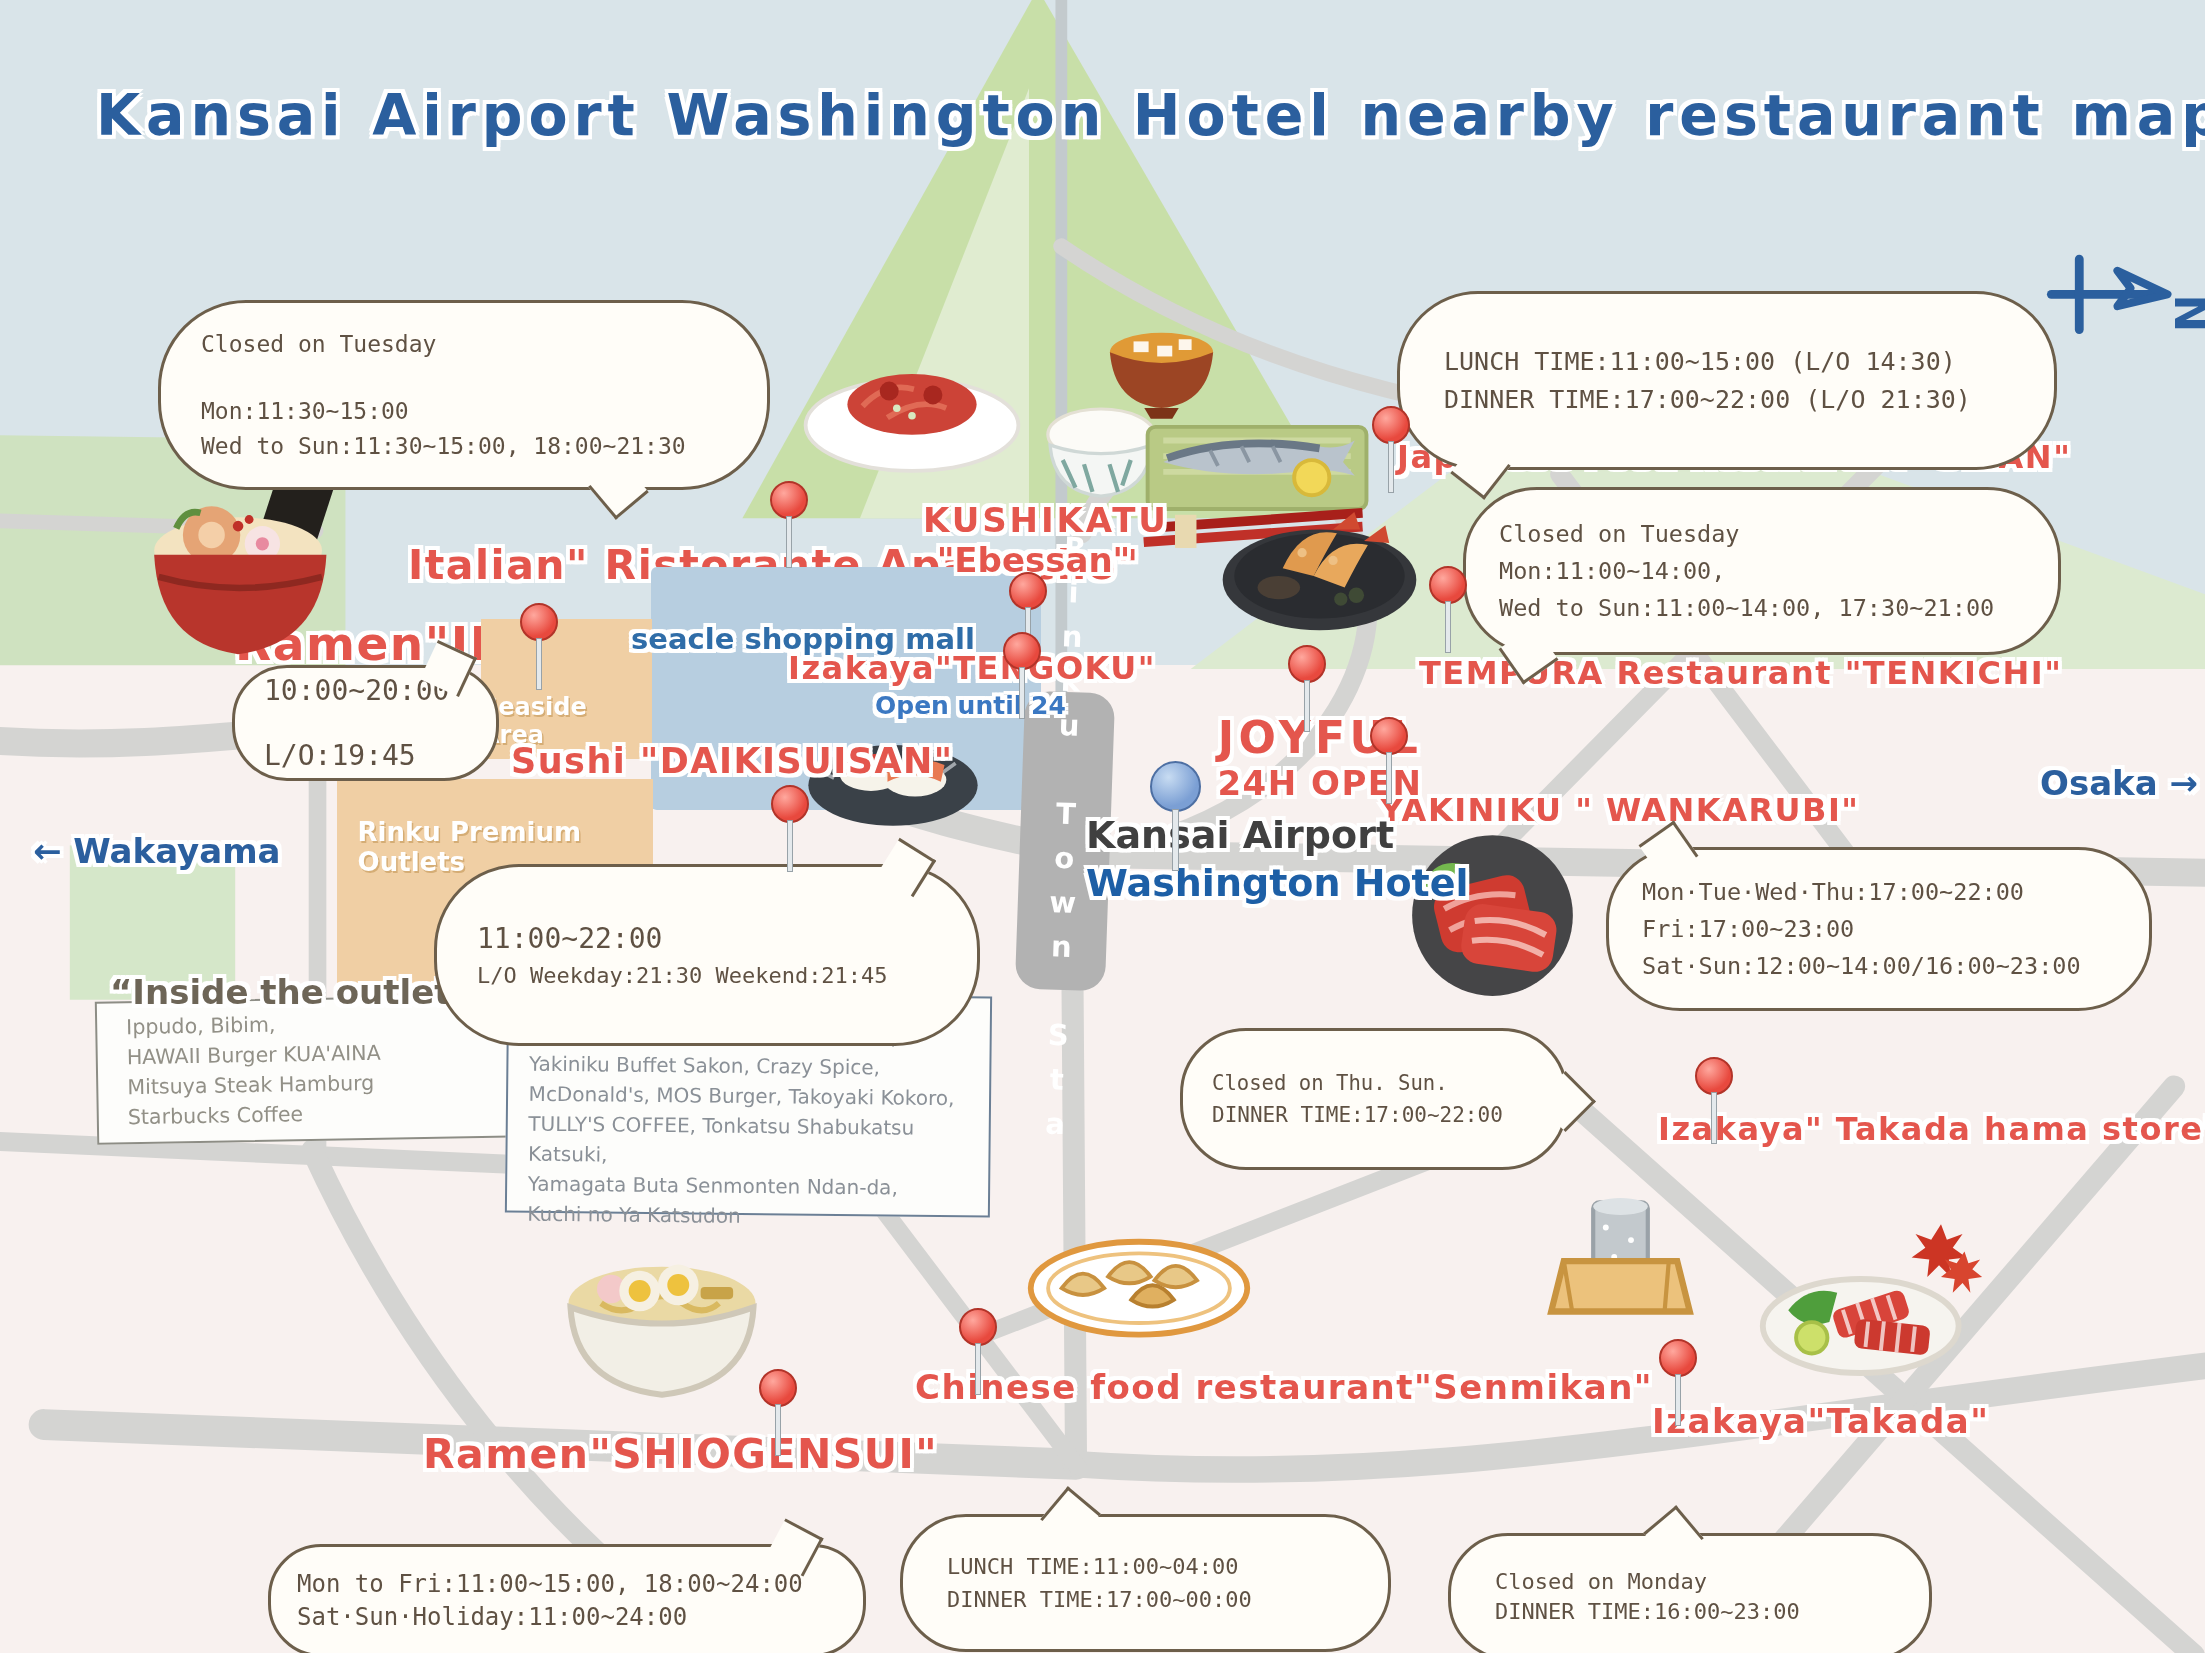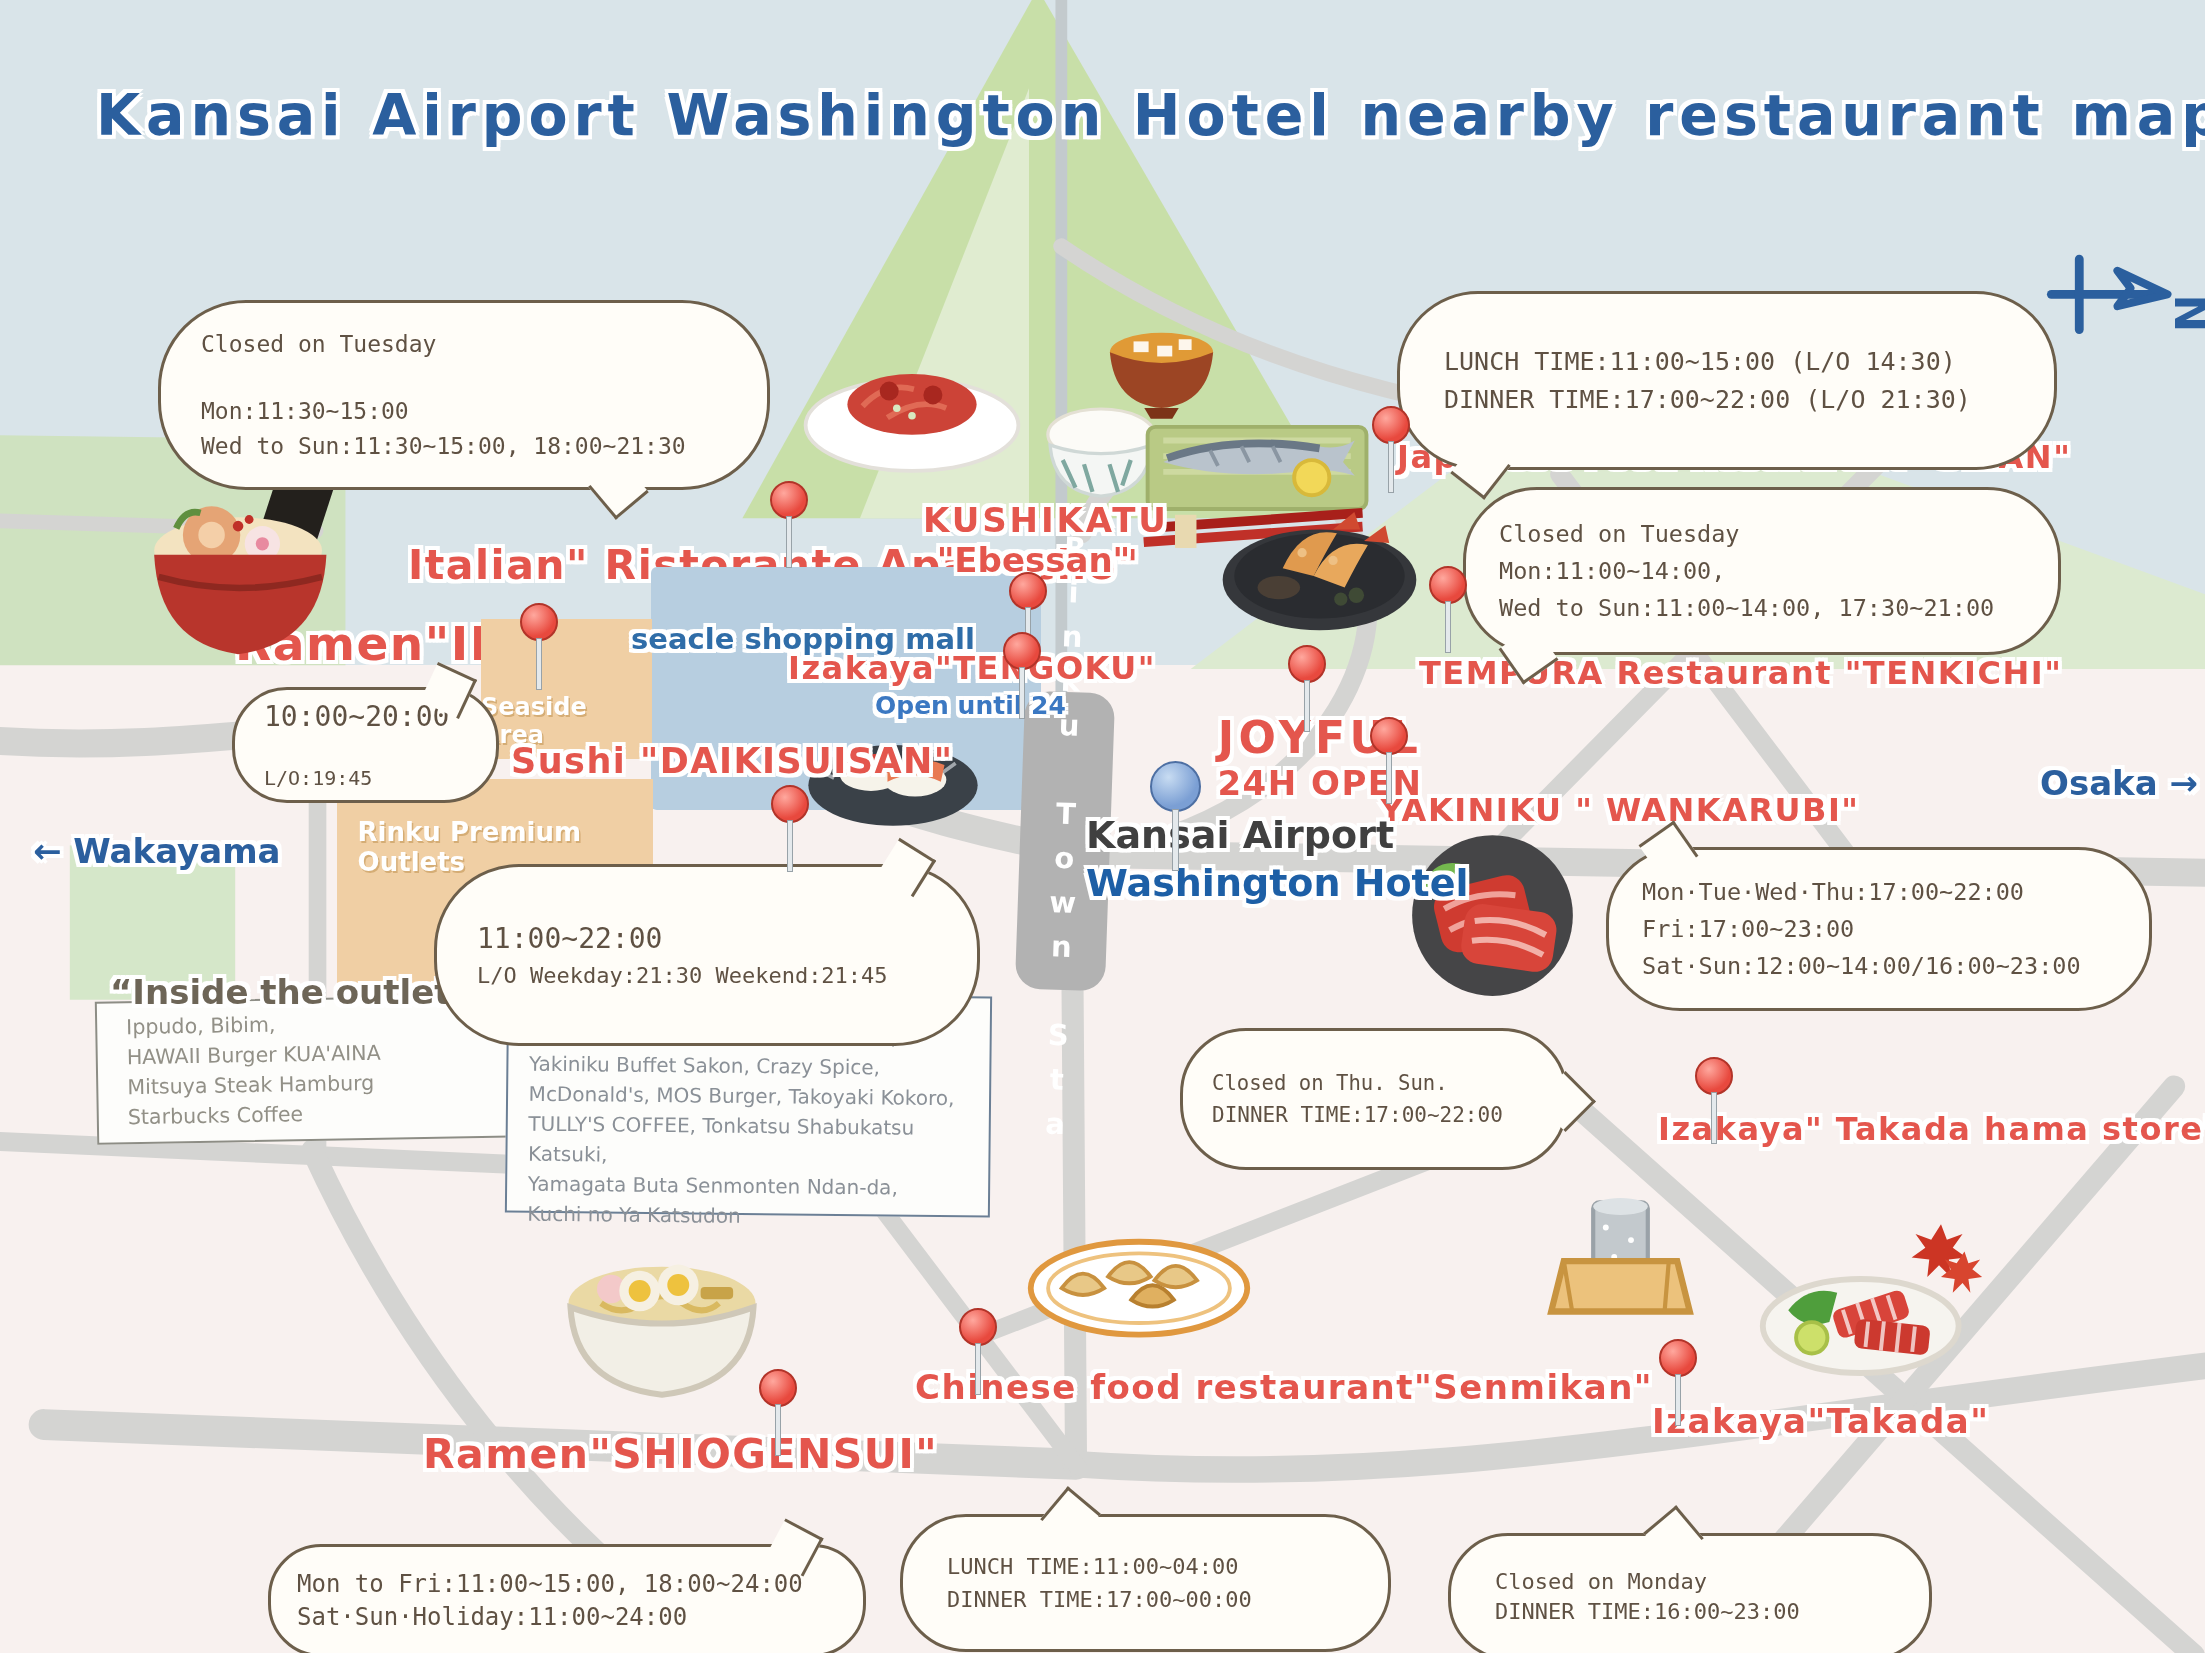--- a/index.html
+++ b/index.html
@@ -270,23 +270,23 @@
   </div>
   <div class="ow" style="position:absolute;left:519px;top:967px;font-size:34px;font-weight:bold;color:#3b6fae;z-index:32;">“Inside seacle”</div>
 
   <div class="bubble" style="left:158px;top:300px;width:566px;height:184px;border-radius:88px;padding-left:40px;">
     <p style="font-size:23px;">Closed on Tuesday</p>
     <p style="font-size:23px;margin-top:37px;">Mon:11:30~15:00</p>
     <p style="font-size:23px;">Wed to Sun:11:30~15:00, 18:00~21:30</p>
     <div class="tail t-down" style="bottom:-23.5px;left:72%;transform:rotate(50deg);"></div>
   </div>
 
-  <div class="bubble" style="left:232px;top:687px;width:232px;height:110px;border-radius:55px;padding-left:29px;">
+  <div class="bubble" style="left:232px;top:665px;width:232px;height:110px;border-radius:55px;padding-left:29px;">
     <p style="font-size:28px;">10:00~20:00</p>
-    <p style="font-size:20px;margin-top:28px;">L/O:19:45</p>
+    <p style="font-size:28px;margin-top:28px;">L/O:19:45</p>
     <div class="tail t-right" style="top:-20.6px;right:10%;transform:rotate(25deg);"></div>
   </div>
 
   <div class="bubble" style="left:1397px;top:291px;width:610px;height:173px;border-radius:81px;padding-left:44px;">
     <p style="font-size:25px;">LUNCH TIME:11:00~15:00 (L/O 14:30)</p>
     <p style="font-size:25px;">DINNER TIME:17:00~22:00 (L/O 21:30)</p>
     <div class="tail t-down" style="bottom:-23.5px;left:9%;transform:rotate(38deg);"></div>
   </div>
 
   <div class="bubble" style="left:1463px;top:487px;width:559px;height:162px;border-radius:74px;padding-left:33px;">

